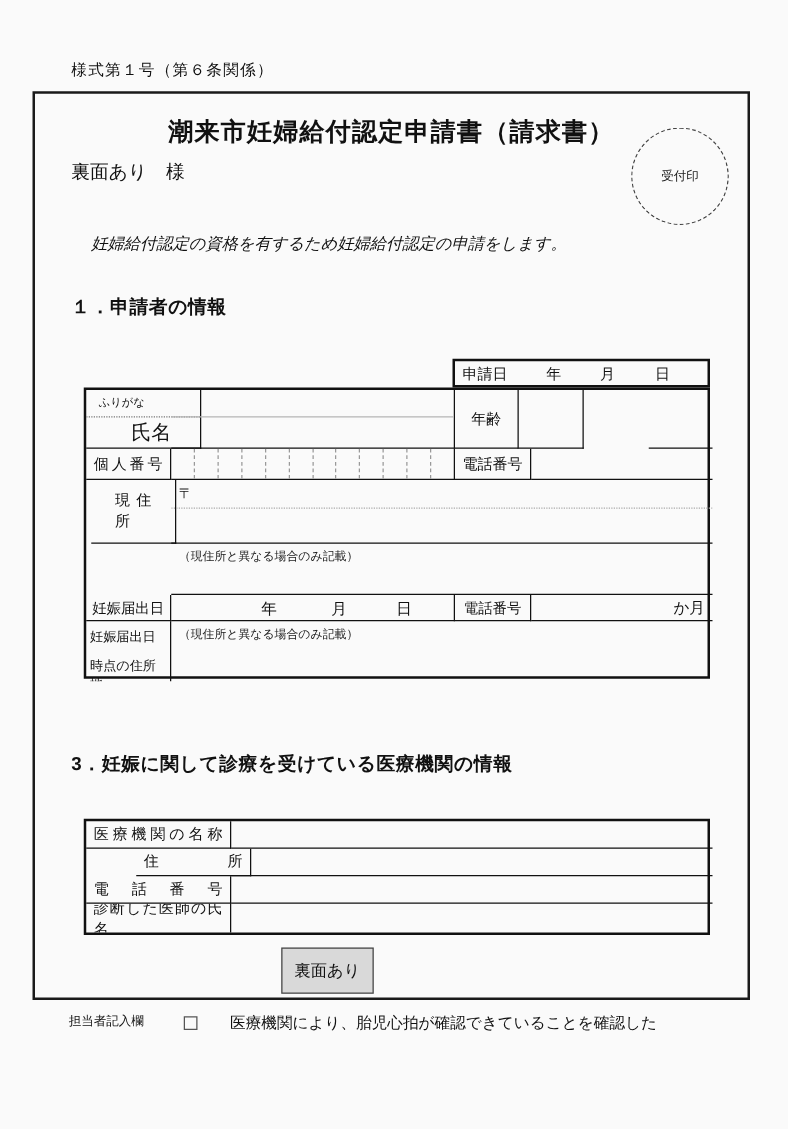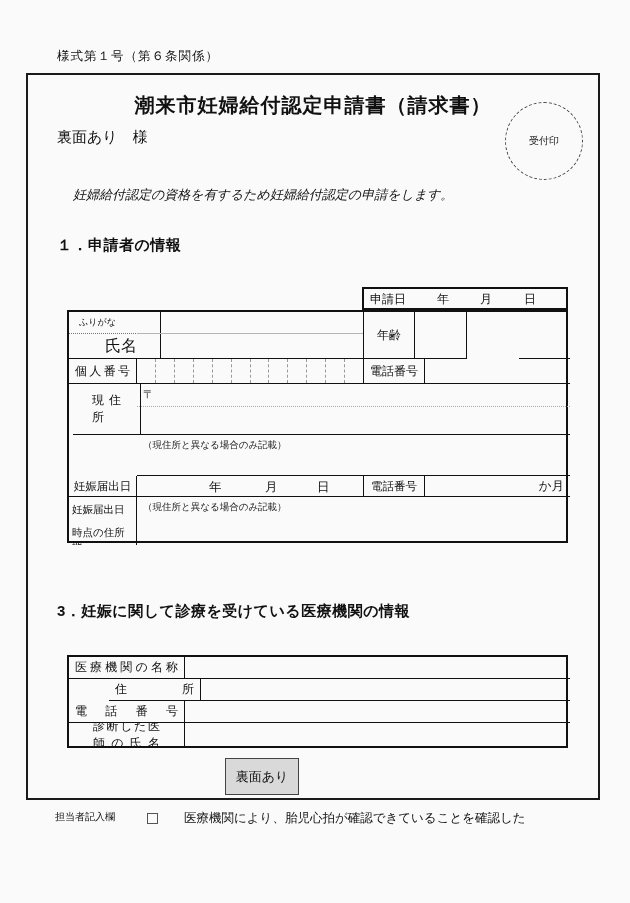--- a/index.html
+++ b/index.html
@@ -171,21 +171,21 @@
   <div class="cell br bb vcenter" style="left:0;top:22px;width:92px;height:22px;padding:0 6px;margin-left:40px;">
     <span style="width:100%;" class="jl lbl">住所</span>
   </div>
   <div class="cell bb" style="left:116px;top:22px;width:385px;height:22px;"></div>
 
   <div class="cell br bb vcenter" style="left:0;top:44px;width:116px;height:22px;padding:0 6px;">
     <span style="width:100%;" class="jl lbl">電話番号</span>
   </div>
   <div class="cell bb" style="left:116px;top:44px;width:385px;height:22px;"></div>
 
-  <div class="cell br vcenter" style="left:0;top:66px;width:116px;height:23px;padding:0 24px;">
+  <div class="cell br vcenter" style="left:0;top:66px;width:116px;height:23px;padding:0 6px;">
     <span style="width:100%;" class="jl lbl">診断した医師の氏名</span>
   </div>
   <div class="cell" style="left:116px;top:66px;width:385px;height:23px;"></div>
 </div>
 
 <div class="abs" id="back-button">
   <span>裏面あり</span>
 </div>
 
 <div class="abs" id="staff-label">担当者記入欄</div>

